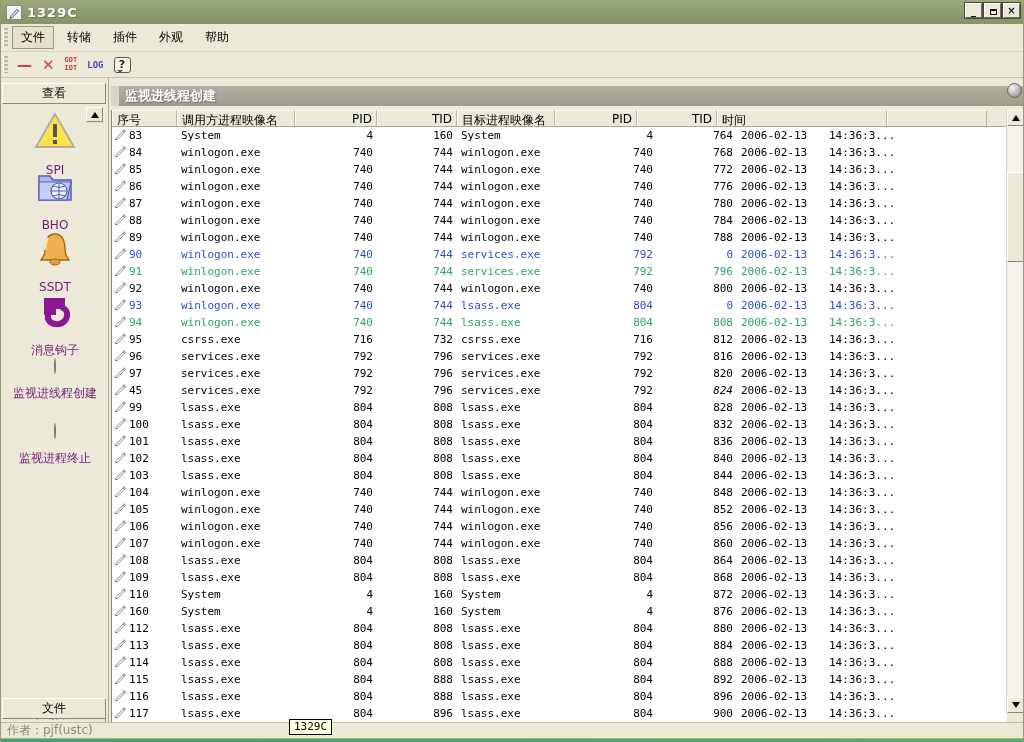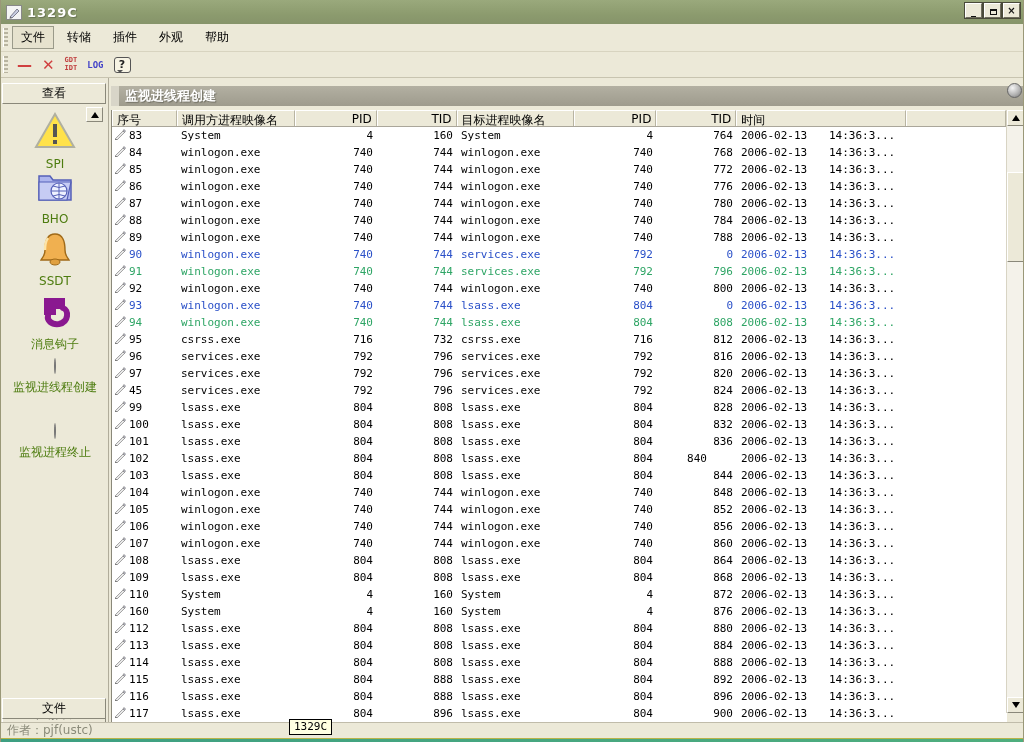--- a/index.html
+++ b/index.html
@@ -34,21 +34,21 @@
   .t-log { color:#4343C8; font-weight:bold; font-size:9px; font-family:"DejaVu Sans Mono", monospace; }
   .t-help { width:17px; height:16px; border:1px solid #555; border-radius:3px; background:#f7f4e4; font-weight:bold; font-size:11px; color:#222; position:relative; }
   .t-help:after { content:""; position:absolute; left:2px; bottom:-4px; border:3px solid transparent; border-top-color:#555; }
 
   
   .sidebar { position:absolute; left:0; top:78px; width:108px; height:644px; background:#ECE9D8; border-right:1px solid #b0ac9a; }
   .side-btn { position:absolute; left:1px; right:2px; height:21px; background:#ECE9D8; border:1px solid; border-color:#fff #8a887a #8a887a #fff;
     display:flex; align-items:center; justify-content:center; font-size:12px; cursor:default; }
   .side-scrollup { position:absolute; right:5px; top:29px; width:17px; height:15px; background:#ECE9D8; border:1px solid; border-color:#fff #8a887a #8a887a #fff; display:flex; align-items:center; justify-content:center; }
   .side-item { position:absolute; left:0; width:108px; text-align:center; cursor:default; }
-  .side-item .lbl { display:block; margin-top:6px; font-size:12px; color:#4d7c0f; }
+  .side-item .lbl { display:block; margin-top:12px; font-size:12px; color:#701a75; }
   .sphere { width:30px; height:30px; border-radius:50%; margin:0 auto;
     background:radial-gradient(circle at 35% 30%, #ffffff, #d8d8d8 35%, #9a9a9a 70%, #686868); border:1px solid #777; box-shadow:inset 0 0 0 3px #c2c2c2; }
   .arr-up { width:0; height:0; border:4px solid transparent; border-bottom:6px solid #000; position:relative; top:-2px; }
   .arr-down { width:0; height:0; border:4px solid transparent; border-top:6px solid #000; position:relative; top:2px; }
 
   
   .main { position:absolute; left:108px; top:78px; width:916px; height:644px; background:#ECE9D8; }
   .panel-header { position:absolute; left:2px; top:8px; right:0; height:20px;
     background:linear-gradient(#b3b0a2,#9e9b8d); display:flex; align-items:center; }
   .panel-header .cap { width:8px; height:100%; background:#d8d5c8; margin-right:6px; }
@@ -189,21 +189,21 @@
       <span class="panel-title">监视进线程创建</span>
       <span class="panel-knob"></span>
     </div>
 
     <div class="table-wrap">
       <div class="thead">
           <div class="th" style="width: 65px;">序号</div>
           <div class="th" style="width: 118px;">调用方进程映像名</div>
           <div class="th num" style="width: 82px;">PID</div>
           <div class="th num" style="width: 80px;">TID</div>
-          <div class="th" style="width: 118px;">目标进程映像名</div>
+          <div class="th" style="width: 98px;">目标进程映像名</div>
           <div class="th num" style="width: 82px;">PID</div>
           <div class="th num" style="width: 80px;">TID</div>
           <div class="th" style="width: 170px;">时间</div>
           <div class="th" style="width: 100px;"></div>
         </div>
       <div class="tbody">
           <div class="tr">
             <div class="td seq" style="width: 65px;"><span class="pen"><svg width="12" height="12" viewBox="0 0 12 12">
                   <path d="M1.5 10.5 L9 3 L10.5 4.5 L3 12 Z" fill="#e8e8e8" stroke="#909090" stroke-width="0.8"></path>
                   <path d="M9 3 L10 1.5 L11.5 3 L10.5 4.5 Z" fill="#b8b8c8" stroke="#808080" stroke-width="0.7"></path>
@@ -432,21 +432,21 @@
             <div class="td seq" style="width: 65px;"><span class="pen"><svg width="12" height="12" viewBox="0 0 12 12">
                   <path d="M1.5 10.5 L9 3 L10.5 4.5 L3 12 Z" fill="#e8e8e8" stroke="#909090" stroke-width="0.8"></path>
                   <path d="M9 3 L10 1.5 L11.5 3 L10.5 4.5 Z" fill="#b8b8c8" stroke="#808080" stroke-width="0.7"></path>
                   <path d="M1.5 10.5 L1 12 L3 12 Z" fill="#606060"></path>
                 </svg></span><span>45</span></div>
             <div class="td " style="width: 118px;">services.exe</div>
             <div class="td num" style="width: 82px;">792</div>
             <div class="td num" style="width: 80px;">796</div>
             <div class="td " style="width: 118px;">services.exe</div>
             <div class="td num" style="width: 82px;">792</div>
-            <div class="td num" style="width: 80px;">824</div>
+            <div class="td num" style="width: 80px; font-style: italic;">824</div>
             <div class="td " style="width: 170px;"><span class="time-date">2006-02-13</span><span>14:36:3...</span></div>
             <div class="td " style="width: 100px;"></div>
           </div>
           <div class="tr">
             <div class="td seq" style="width: 65px;"><span class="pen"><svg width="12" height="12" viewBox="0 0 12 12">
                   <path d="M1.5 10.5 L9 3 L10.5 4.5 L3 12 Z" fill="#e8e8e8" stroke="#909090" stroke-width="0.8"></path>
                   <path d="M9 3 L10 1.5 L11.5 3 L10.5 4.5 Z" fill="#b8b8c8" stroke="#808080" stroke-width="0.7"></path>
                   <path d="M1.5 10.5 L1 12 L3 12 Z" fill="#606060"></path>
                 </svg></span><span>99</span></div>
             <div class="td " style="width: 118px;">lsass.exe</div>
@@ -492,21 +492,21 @@
             <div class="td seq" style="width: 65px;"><span class="pen"><svg width="12" height="12" viewBox="0 0 12 12">
                   <path d="M1.5 10.5 L9 3 L10.5 4.5 L3 12 Z" fill="#e8e8e8" stroke="#909090" stroke-width="0.8"></path>
                   <path d="M9 3 L10 1.5 L11.5 3 L10.5 4.5 Z" fill="#b8b8c8" stroke="#808080" stroke-width="0.7"></path>
                   <path d="M1.5 10.5 L1 12 L3 12 Z" fill="#606060"></path>
                 </svg></span><span>102</span></div>
             <div class="td " style="width: 118px;">lsass.exe</div>
             <div class="td num" style="width: 82px;">804</div>
             <div class="td num" style="width: 80px;">808</div>
             <div class="td " style="width: 118px;">lsass.exe</div>
             <div class="td num" style="width: 82px;">804</div>
-            <div class="td num" style="width: 80px; text-align: center;">840</div>
+            <div class="td num" style="width: 80px;">840</div>
             <div class="td " style="width: 170px;"><span class="time-date">2006-02-13</span><span>14:36:3...</span></div>
             <div class="td " style="width: 100px;"></div>
           </div>
           <div class="tr">
             <div class="td seq" style="width: 65px;"><span class="pen"><svg width="12" height="12" viewBox="0 0 12 12">
                   <path d="M1.5 10.5 L9 3 L10.5 4.5 L3 12 Z" fill="#e8e8e8" stroke="#909090" stroke-width="0.8"></path>
                   <path d="M9 3 L10 1.5 L11.5 3 L10.5 4.5 Z" fill="#b8b8c8" stroke="#808080" stroke-width="0.7"></path>
                   <path d="M1.5 10.5 L1 12 L3 12 Z" fill="#606060"></path>
                 </svg></span><span>103</span></div>
             <div class="td " style="width: 118px;">lsass.exe</div>

